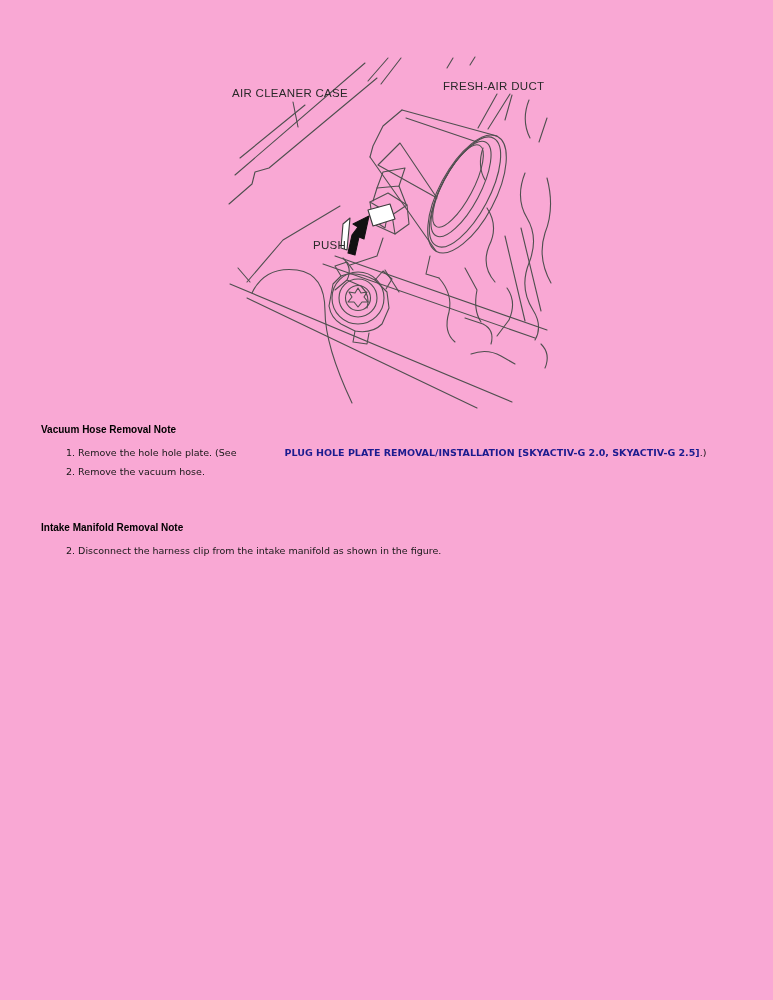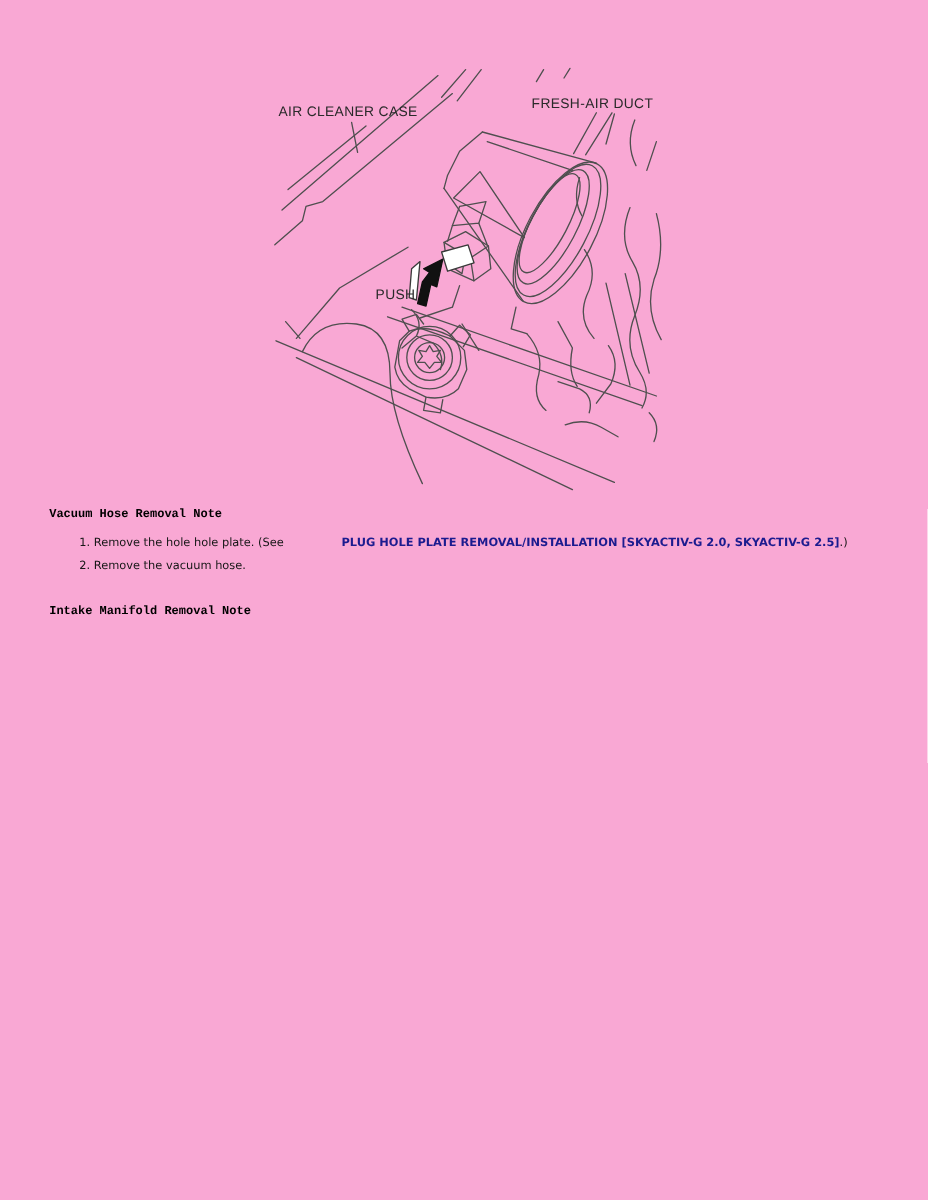--- a/index.html
+++ b/index.html
@@ -9,23 +9,23 @@
   .figure{position:absolute;left:225px;top:56px;width:336px;height:354px;}
   .figure svg{display:block;width:336px;height:354px;}
   .ink path, .ink line, .ink ellipse, .ink circle, .ink polygon{
       fill:none;stroke:#4f4f4f;stroke-width:1.1;stroke-linecap:round;stroke-linejoin:round;}
   .ink .whiteface{fill:#ffffff;stroke:#3a3a3a;}
   .ink .solid{fill:#111111;stroke:#111111;}
   .figlabel{font-family:"Liberation Sans",sans-serif;font-size:11.5px;letter-spacing:.3px;
       fill:#2a2a2a;}
   
   .content{position:absolute;left:41px;top:424px;width:725px;color:#171717;}
-  .content section + section{margin-top:27px;}
+  .content section + section{margin-top:44px;}
   h3{margin:0 0 11px 0;font-size:10px;line-height:12px;font-weight:bold;color:#000000;
-     font-family:Liberation Mono, monospace;}
+     font-family:Liberation Sans, sans-serif;}
   .step{margin:0 0 0 25px;font-size:9.5px;line-height:12px;color:#171717;}
   .step + .step{margin-top:7px;}
   .xref{color:#1b1b8f;font-weight:bold;text-decoration:none;cursor:pointer;padding-left:45px;}
 </style>
 </head>
 <body>
 
 <div class="page">
 
   <div class="figure">
@@ -117,16 +117,20 @@
         <span>Remove the hole hole plate. (See </span><a class="xref">PLUG HOLE PLATE REMOVAL/INSTALLATION [SKYACTIV-G 2.0, SKYACTIV-G 2.5]</a><span>.)</span>
       </p>
       <p class="step">
         <span>2.</span>
         <span>Remove the vacuum hose.</span>
       </p>
     </section>
 
     <section>
       <h3>Intake Manifold Removal Note</h3>
+      <p class="step">
+        <span>2.</span>
+        <span>Disconnect the harness clip from the intake manifold as shown in the figure.</span>
+      </p>
     </section>
 
   </div>
 </div>
 
 </body></html>

